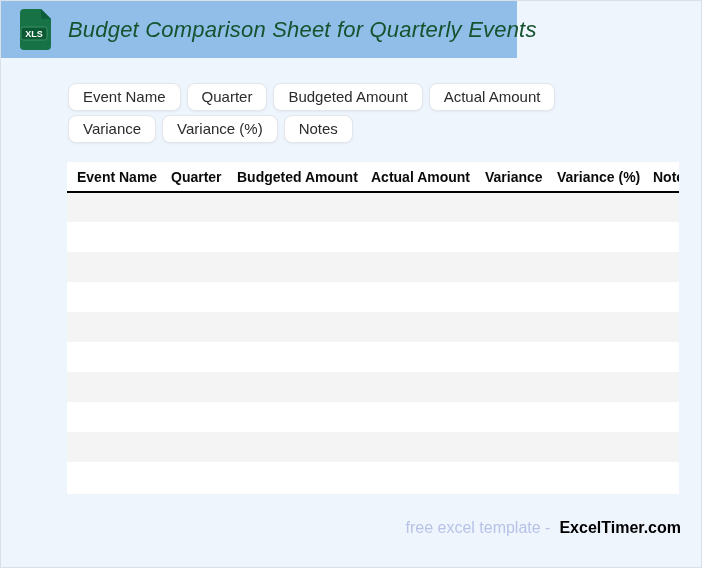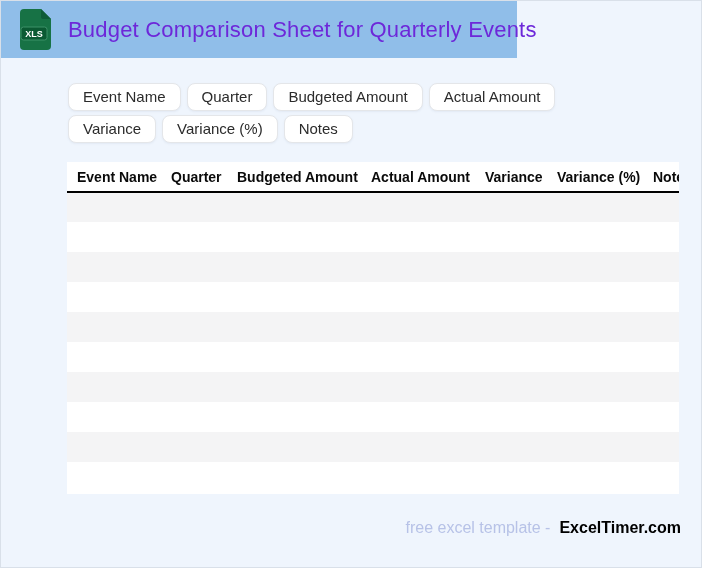--- a/index.html
+++ b/index.html
@@ -21,25 +21,26 @@
     left: 0; top: 0;
     width: 516px; height: 57px;
     background: #90BEE9;
     display: flex;
     align-items: center;
     padding-left: 15px;
   }
   .xls-icon { flex: 0 0 auto; display: block; }
   .page-title {
     margin-left: 14px;
-    color: #6d28d9;
+    color: #14532d;
     font-size: 22px;
     font-weight: 500;
     letter-spacing: 0.2px;
     white-space: nowrap;
+    font-style: italic;
   }
 
   
   .chips {
     position: absolute;
     left: 67px; top: 82px;
     max-width: 552px;
     display: flex;
     flex-wrap: wrap;
     column-gap: 6px;

